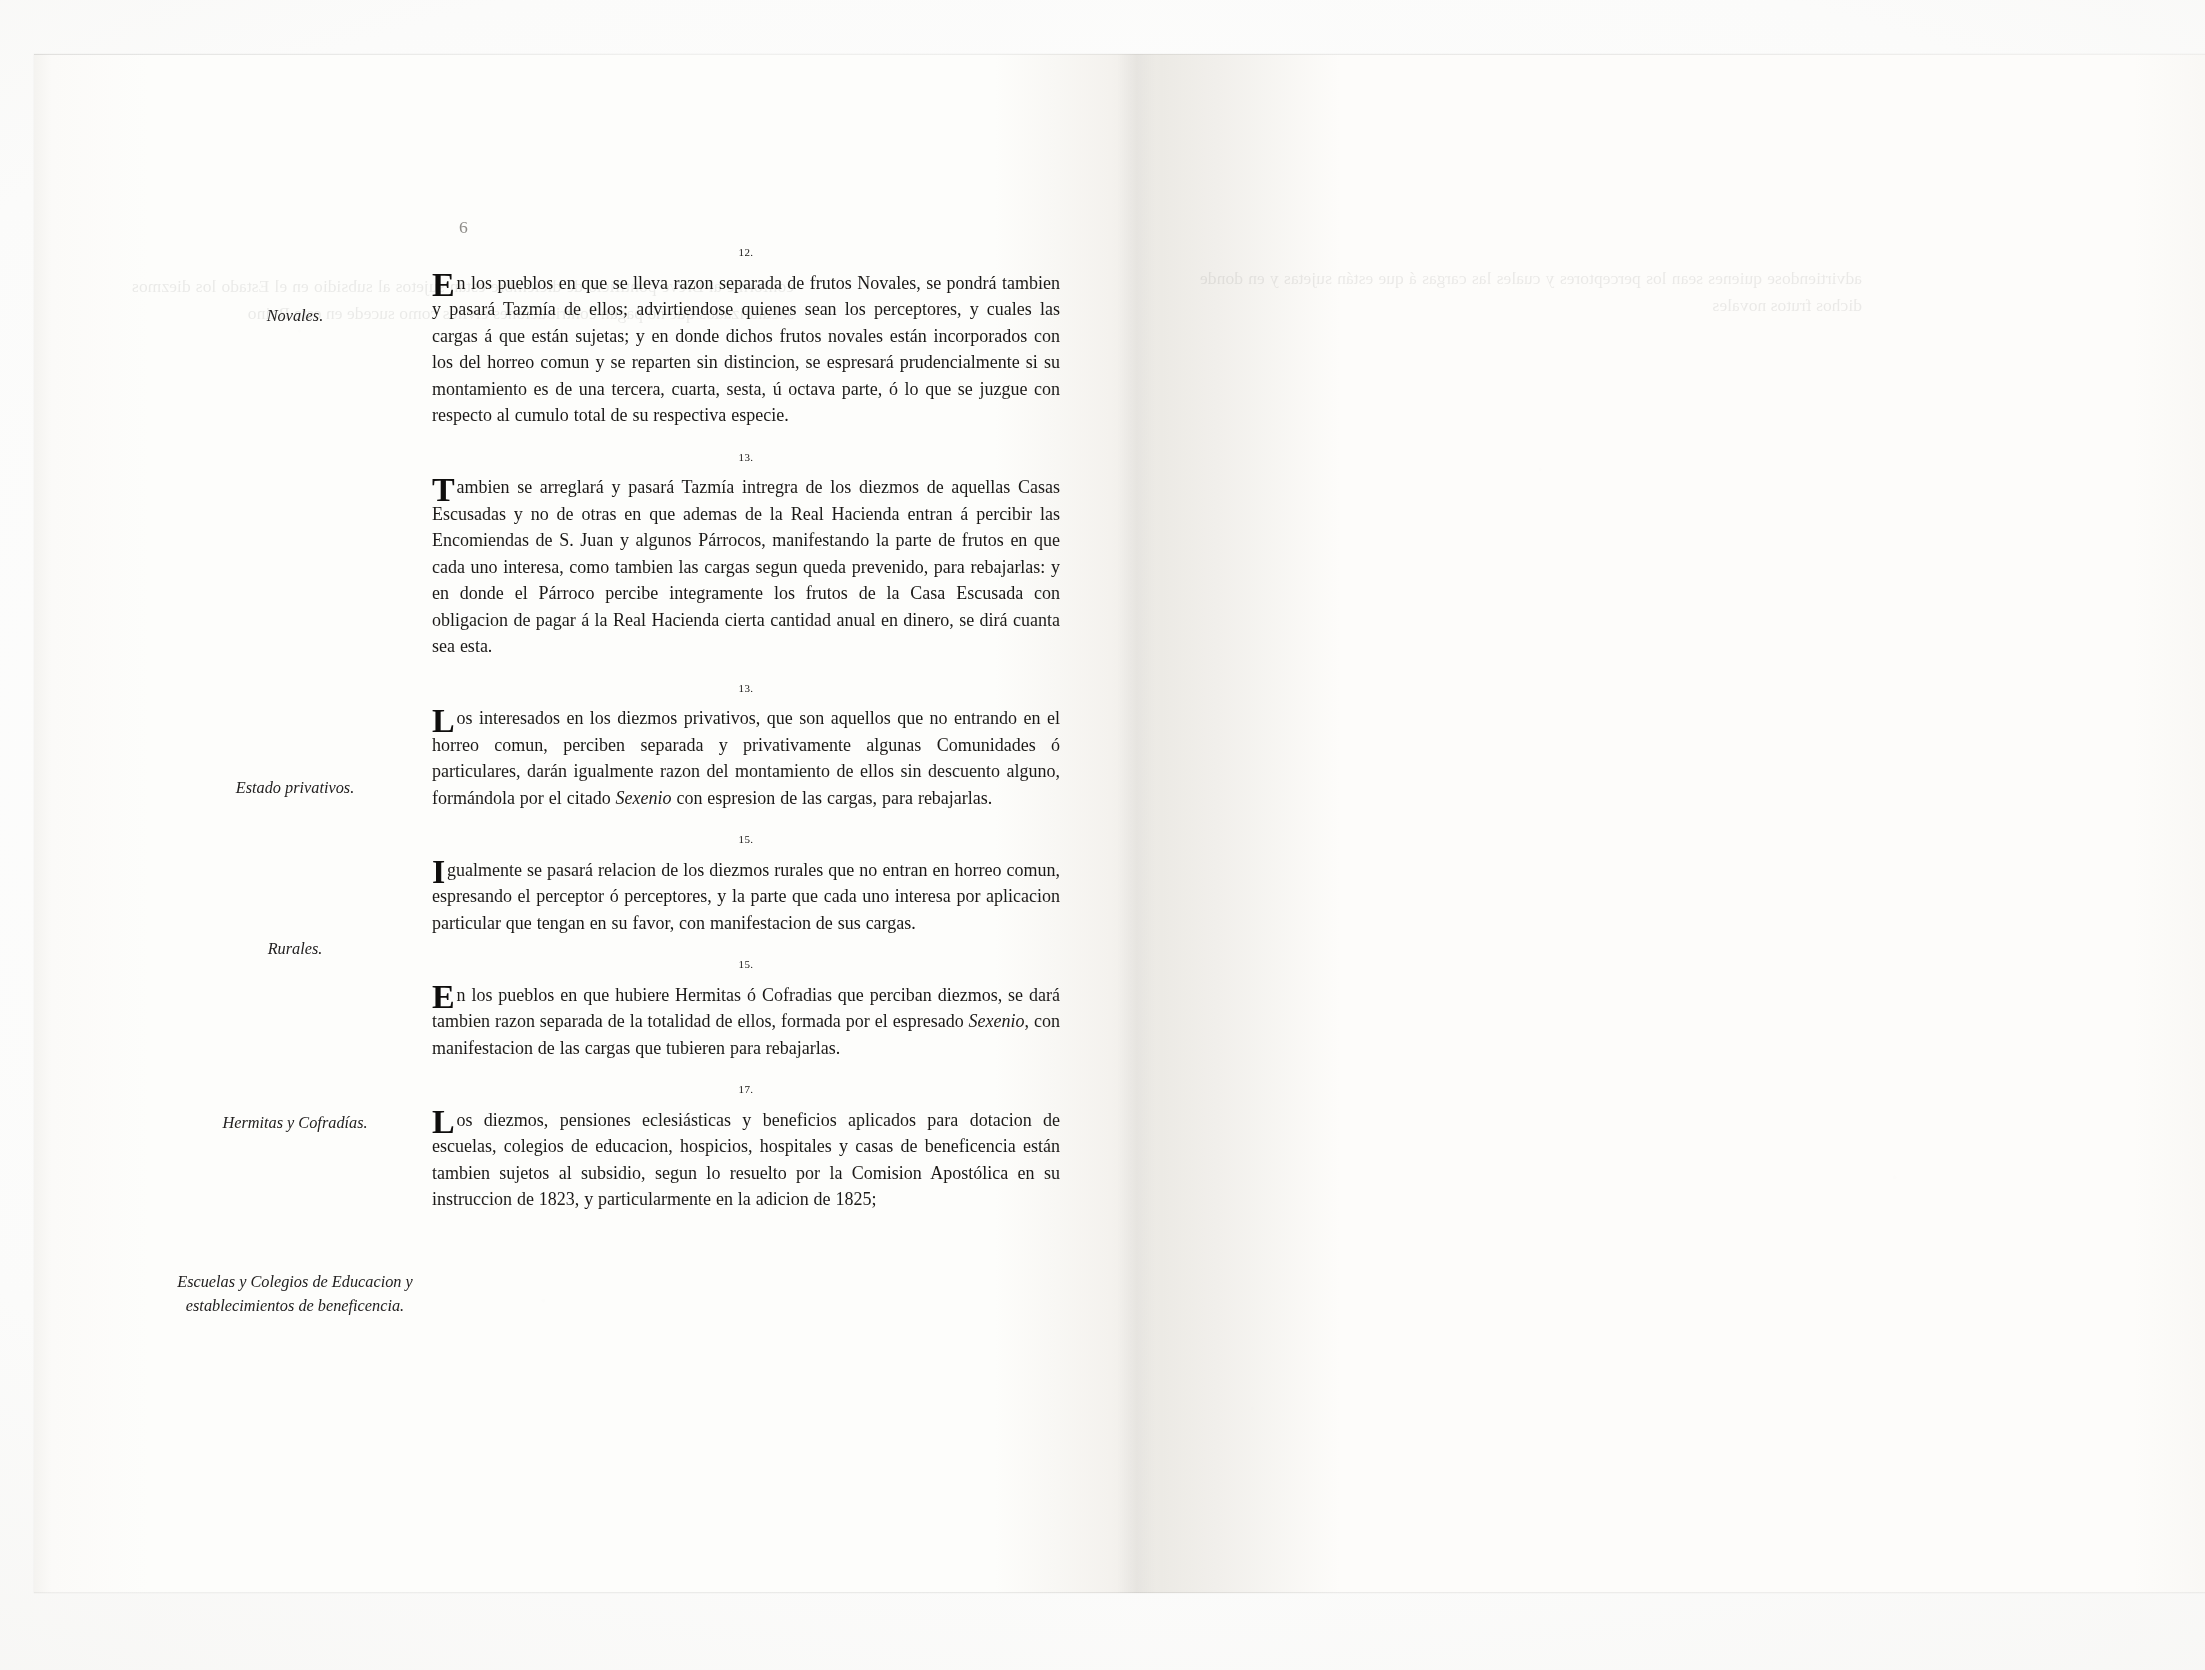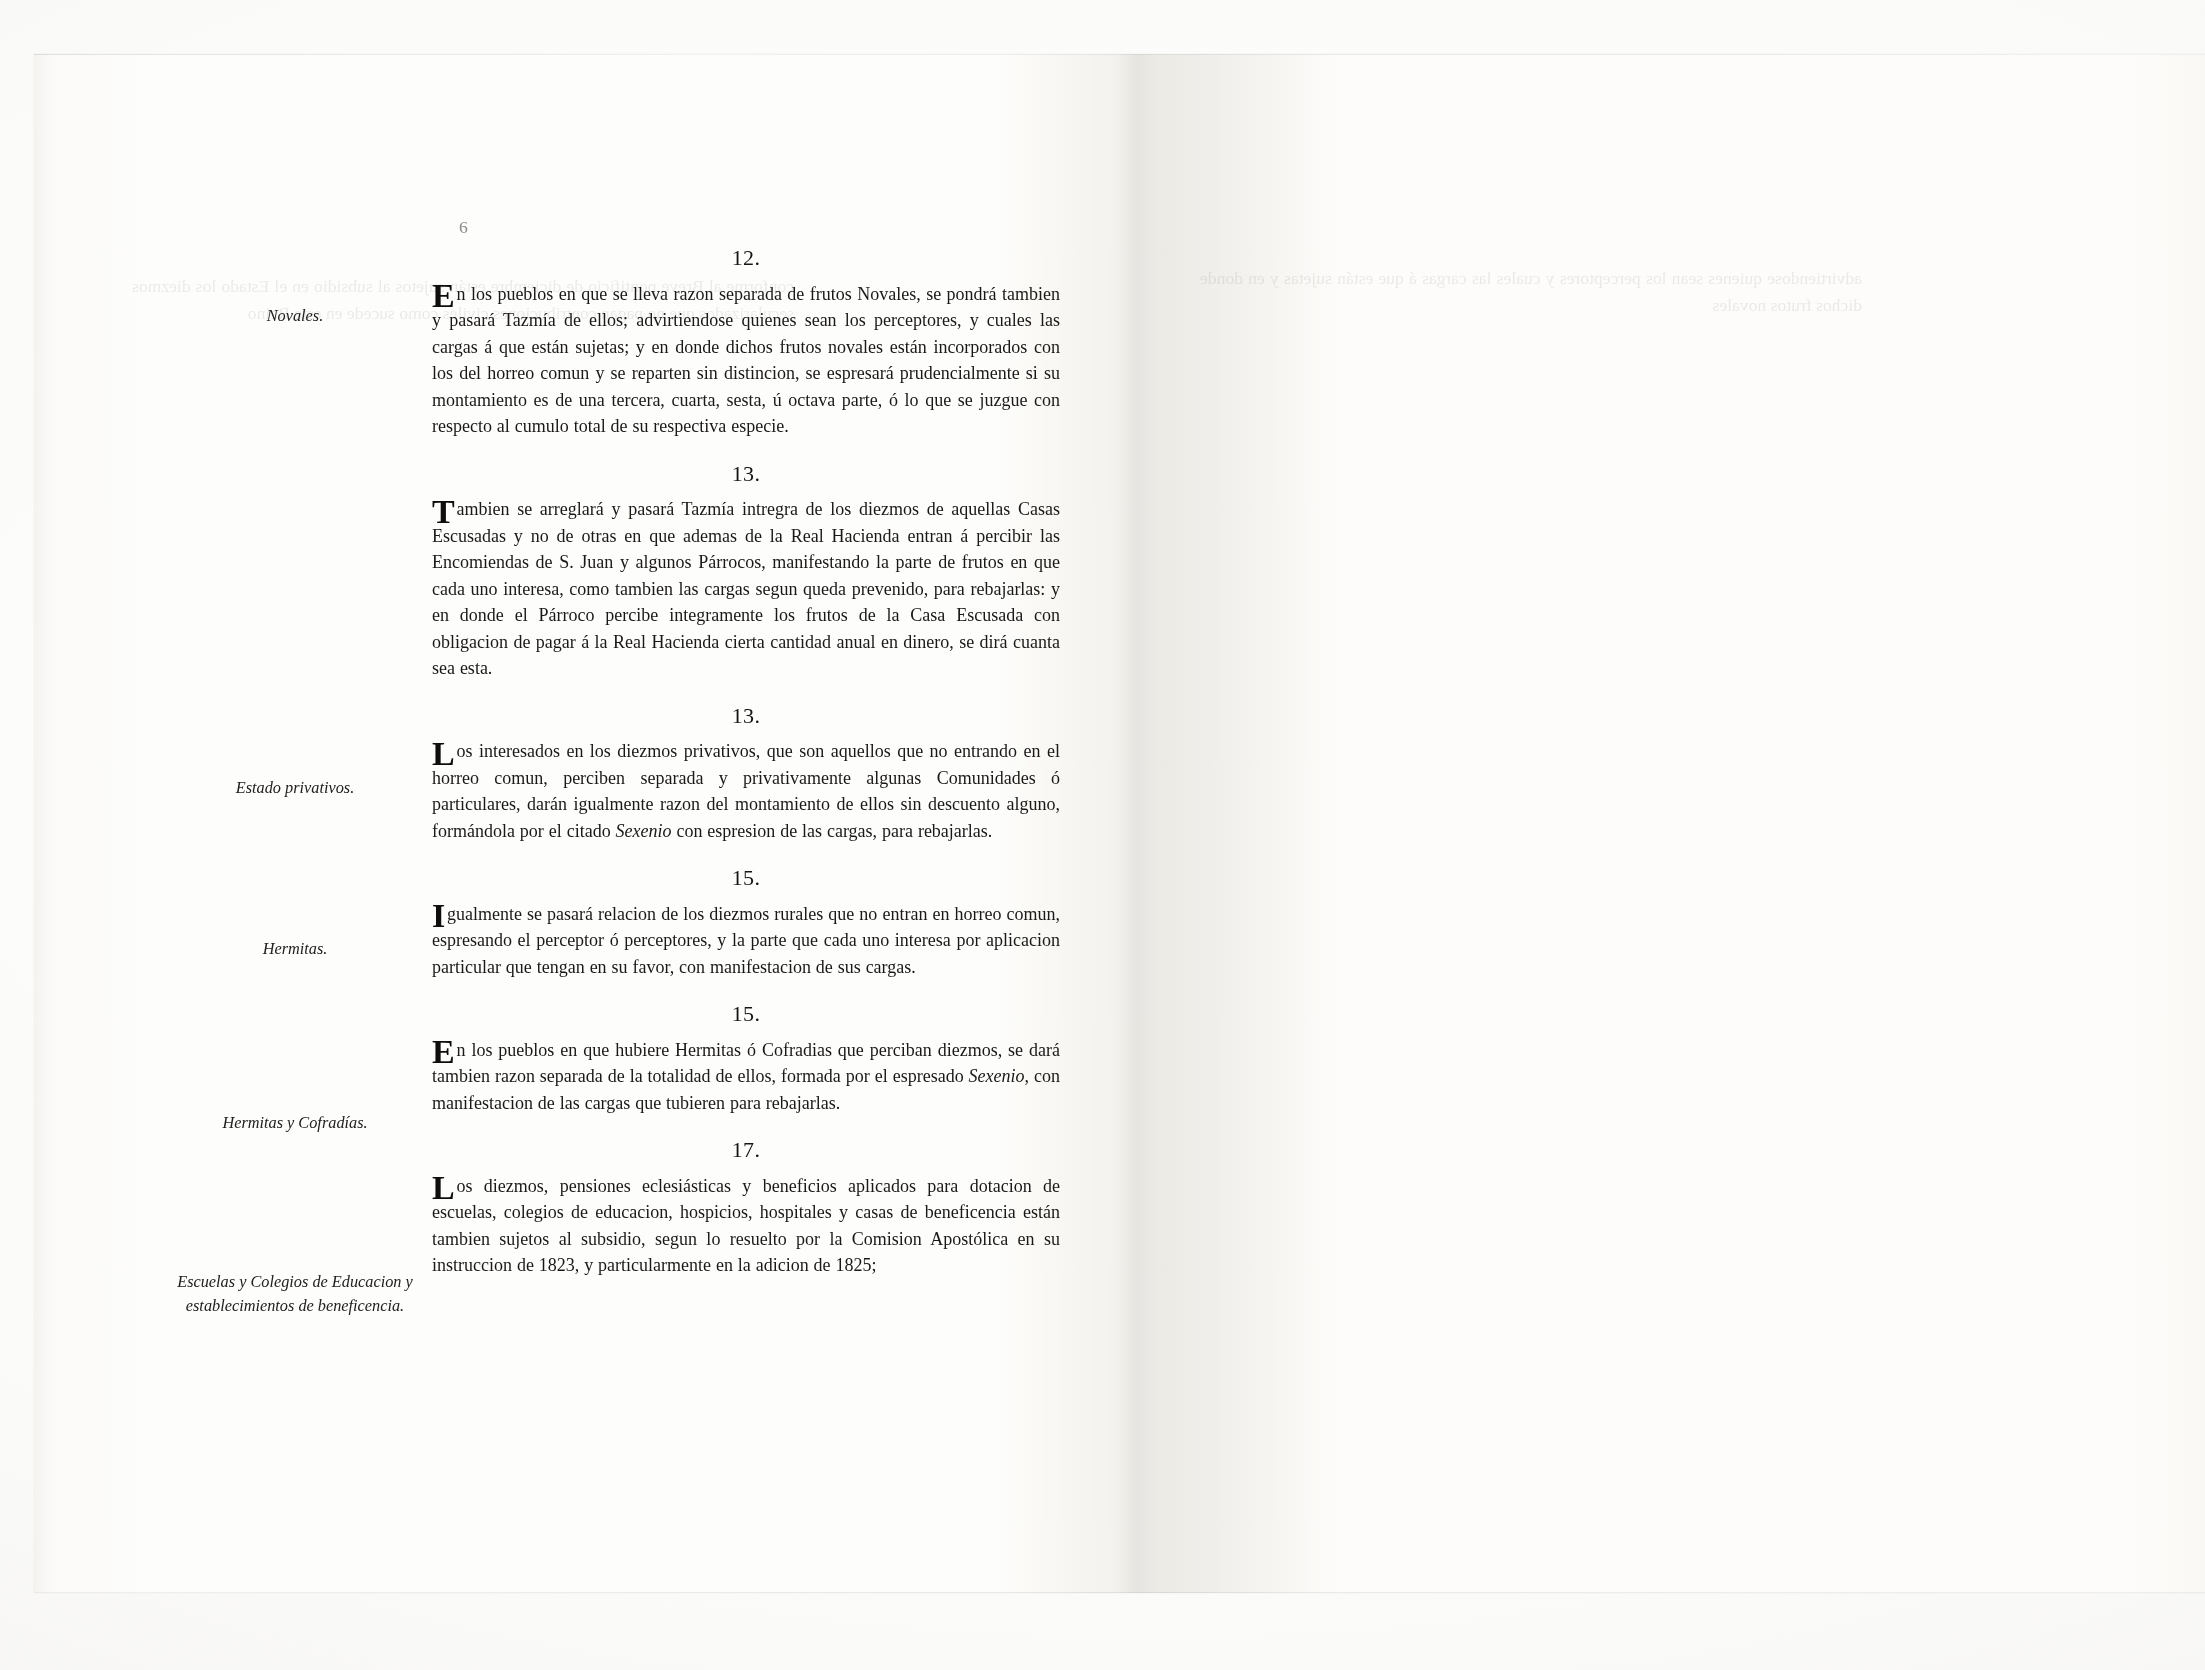--- a/index.html
+++ b/index.html
@@ -112,21 +112,21 @@
   .textblock {
     position: absolute;
     width: 628px;
     color: #1c1a18;
   }
   .textblock.lcol { left: 432px; top: 247px; }
 
   
   .artnum {
     text-align: center;
-    font-size: 22px;
+    font-size: 11px;
     line-height: 1;
     letter-spacing: 0.4px;
     color: #17151300;
     color: #171513;
     margin: 0 0 11.5px 0;
     font-family: "Liberation Serif", "DejaVu Serif", serif;
   }
   .artnum.gap-before { margin-top: 23px; }
 
   
@@ -200,21 +200,21 @@
 
   <div class="page left">
 
     <div class="folio left-folio">6</div>
 
     <div class="note" style="left:176px; top:304px;">Novales.</div>
 
 
     <div class="note" style="left:176px; top:776px;">Estado privativos.</div>
 
-    <div class="note" style="left:176px; top:937px;">Hermitas.</div>
+    <div class="note" style="left:176px; top:937px;">Rurales.</div>
 
     <div class="note" style="left:176px; top:1111px;">Hermitas y Cofradías.</div>
 
     <div class="note" style="left:176px; top:1270px;">Escuelas y Colegios de Educacion y establecimientos de beneficencia.</div>
 
     <div class="textblock lcol">
 
       <div class="artnum">12.</div>
       <p class="para"><span class="initial">E</span><span>n los pueblos en que se lleva razon separada de frutos Novales, se pondrá tambien y pasará Tazmía de ellos; advirtiendose quienes sean los perceptores, y cuales las cargas á que están sujetas; y en donde dichos frutos novales están incorporados con los del horreo comun y se reparten sin distincion, se espresará prudencialmente si su montamiento es de una tercera, cuarta, sesta, ú octava parte, ó lo que se juzgue con respecto al cumulo total de su respectiva especie.</span></p>
 

